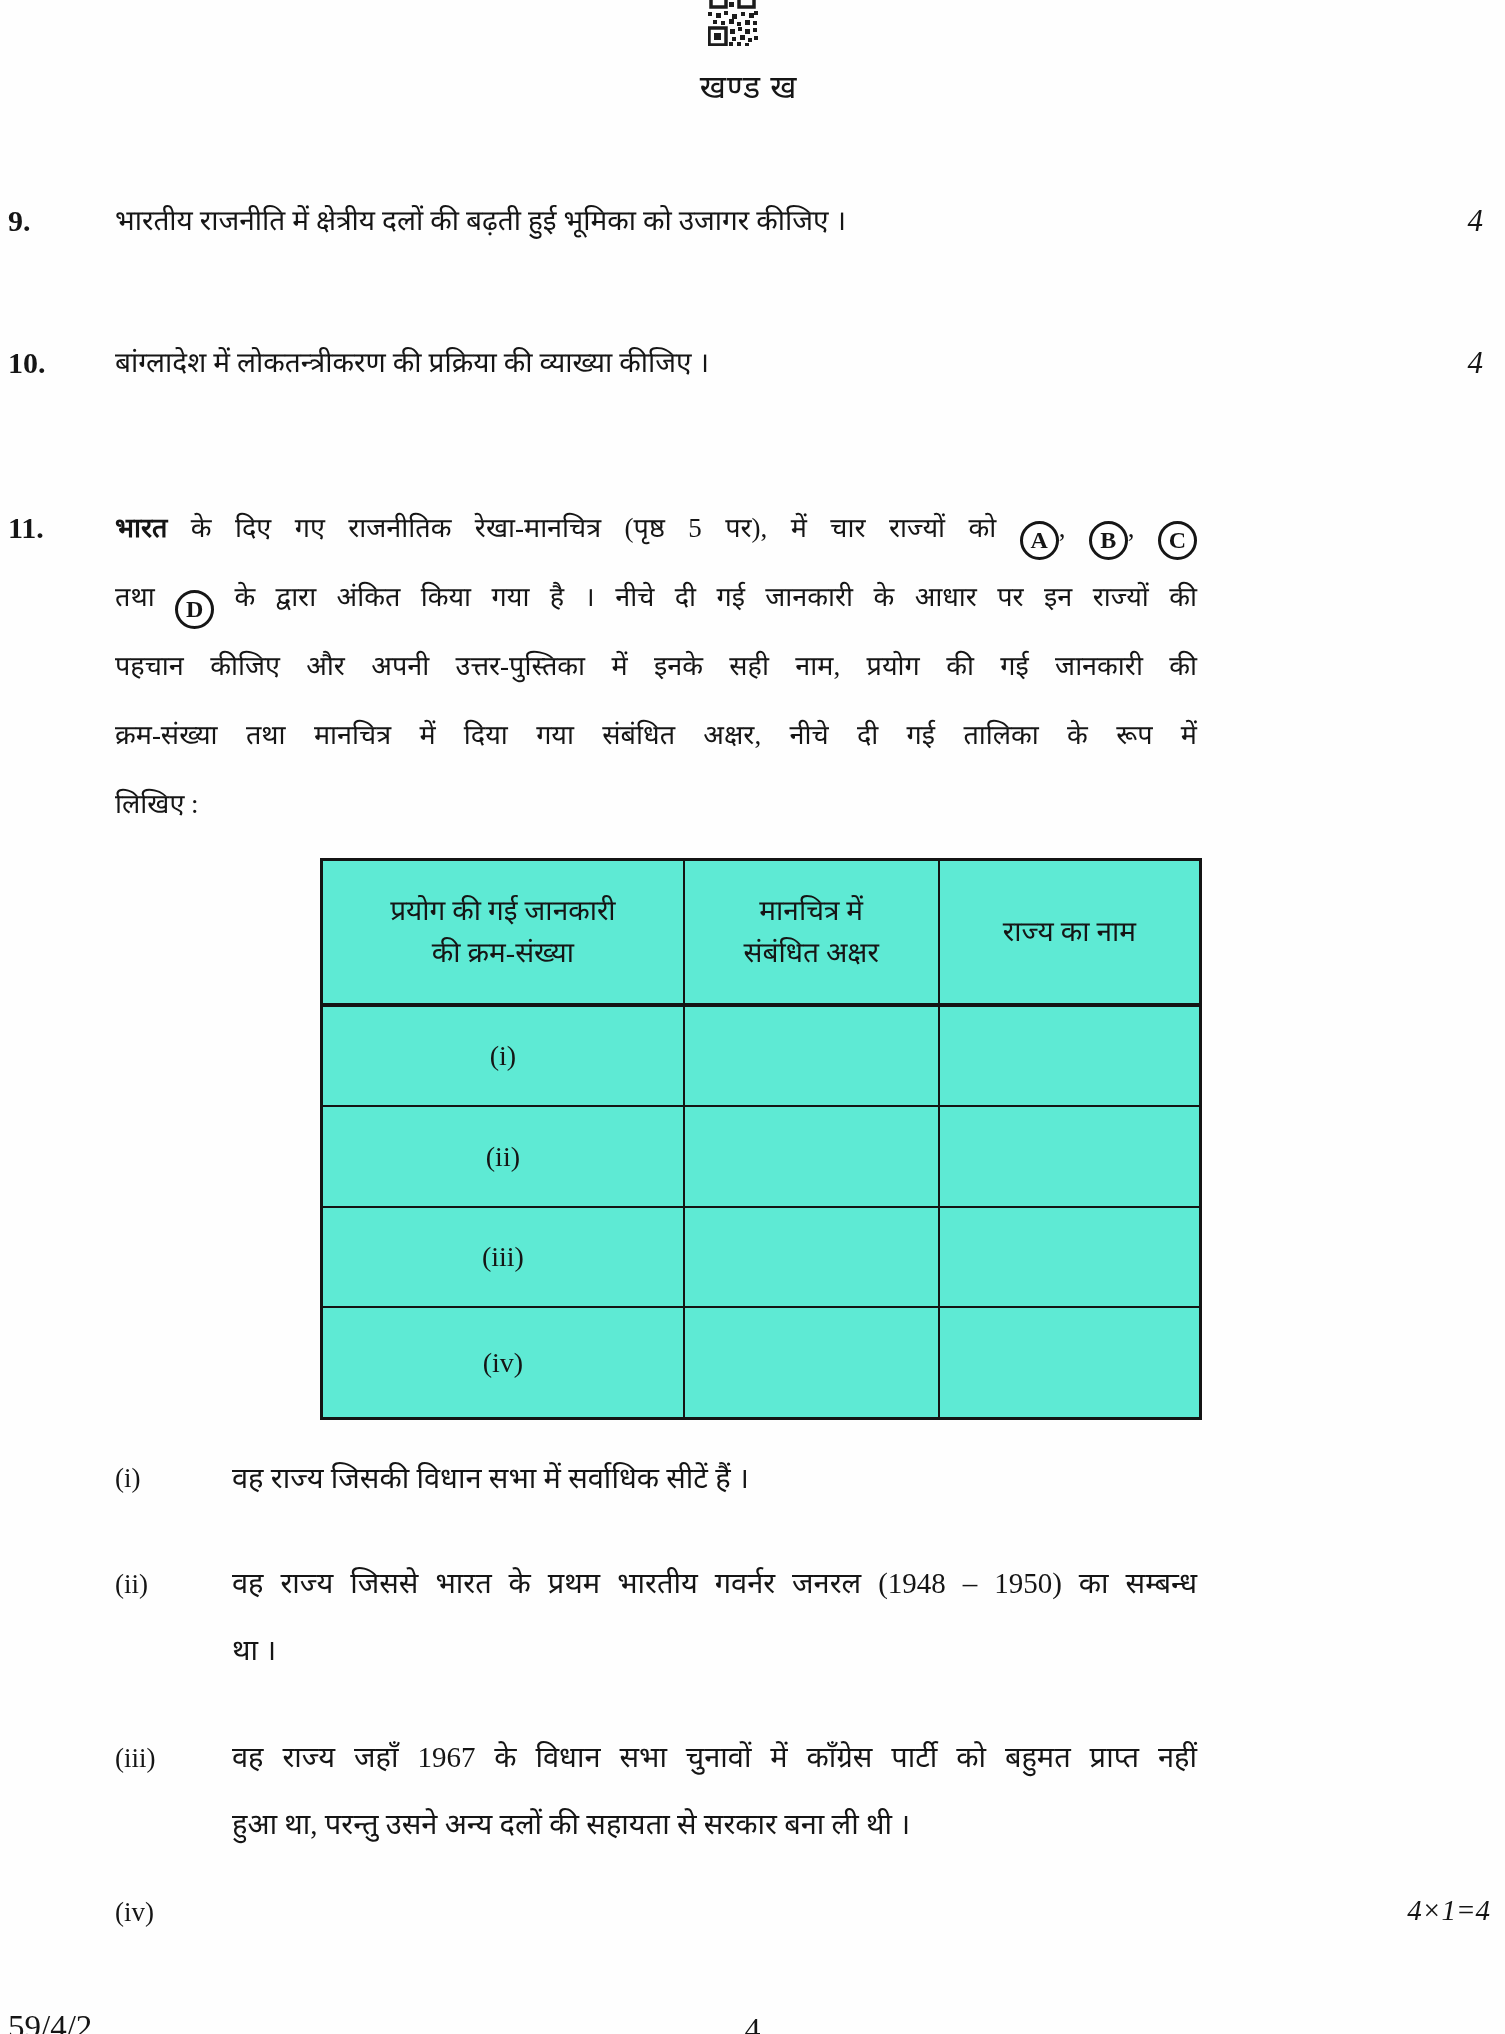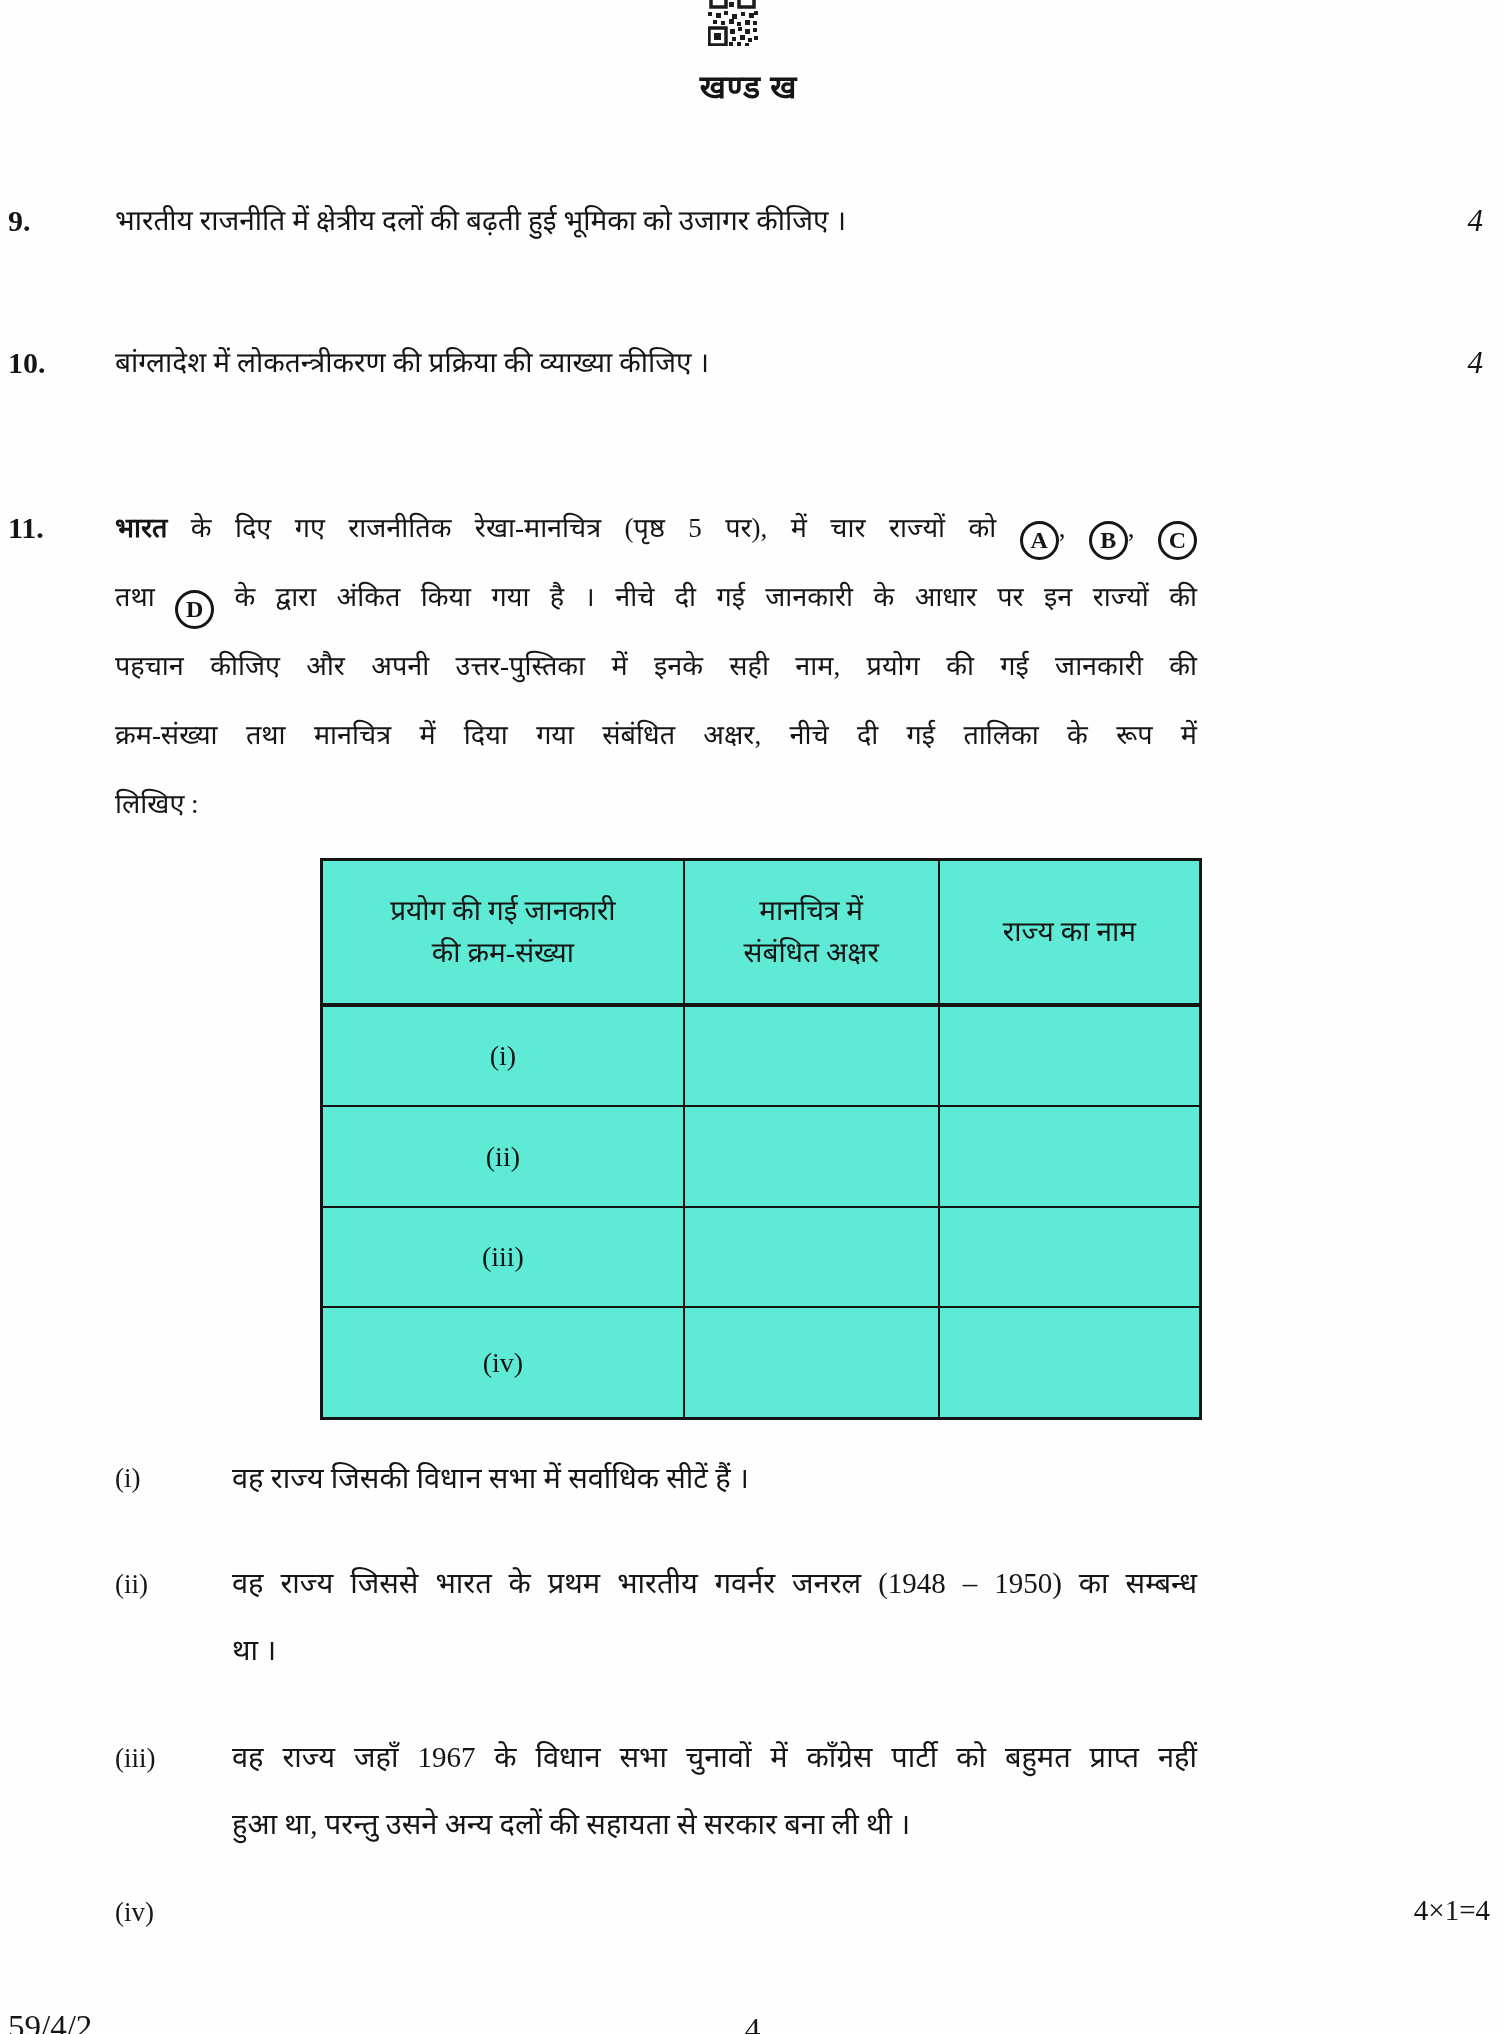--- a/index.html
+++ b/index.html
@@ -8,21 +8,21 @@
     background:#fefefe; overflow:hidden; color:#151515;
     font-family:"Liberation Serif","DejaVu Serif",serif;
   }
 
   
   .qr { position:absolute; left:708px; top:0; width:52px; height:47px; overflow:hidden; }
 
   
   .heading {
     position:absolute; left:0; right:8px; top:64px; text-align:center;
-    font-size:32px; font-weight:bold; letter-spacing:1px;
+    font-size:32px; font-weight:normal; letter-spacing:1px;
   }
 
   
   .qnum  { position:absolute; left:8px; font-weight:bold; font-size:30px; line-height:46px; }
   .qtext { position:absolute; left:115px; font-size:28px; line-height:46px; white-space:nowrap; }
   .marks { position:absolute; right:22px; font-style:italic; font-size:31px; line-height:46px; }
 
   
   .intro { position:absolute; left:115px; top:494px; width:1082px; font-size:27px; }
   .jline { text-align:justify; line-height:69px; height:69px; }
@@ -50,21 +50,21 @@
   .table > .last   { border-right:none; }
   .table > .th     { font-size:28px; line-height:42px; white-space:pre-line; border-bottom-width:4px; }
   .table > .bottom { border-bottom:none; }
   .table > .lbl    { font-size:28px; }
 
   
   .ilabel { position:absolute; left:115px; font-size:27px; line-height:60px; }
   .itext  { position:absolute; left:232px; width:965px; font-size:29px; line-height:67px; }
   .itext .l1.stretch { text-align:justify; text-align-last:justify; display:block; }
   .itext .l2 { display:block; }
-  .formula { position:absolute; right:15px; top:1880px; font-size:29px; line-height:60px; }
+  .formula { position:absolute; right:15px; top:1880px; font-style:italic; font-size:29px; line-height:60px; }
 
   
   .footer-code { position:absolute; left:8px;  top:2008px; font-size:33px; line-height:38px; }
   .footer-page { position:absolute; left:0; right:0; top:2010px; text-align:center; font-size:32px; line-height:38px; }
 </style>
 </head>
 <body>
 
 <div class="page">
 

